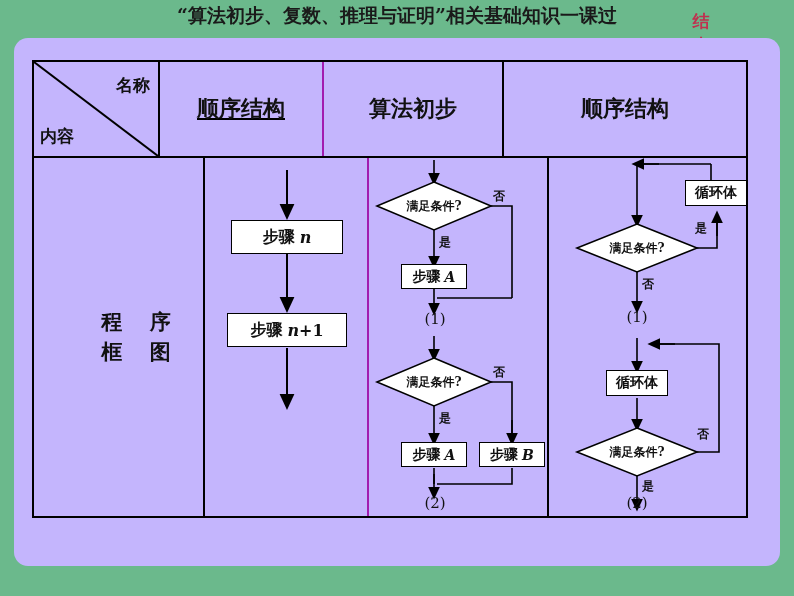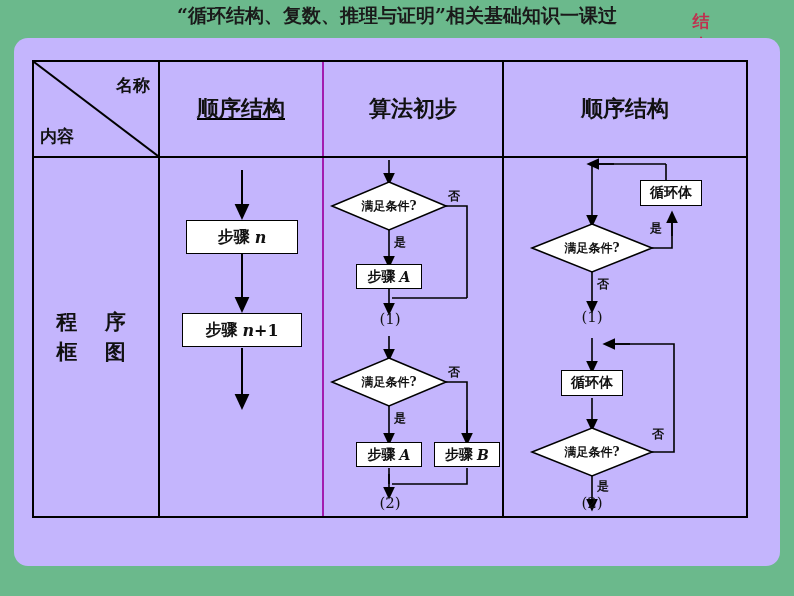--- a/index.html
+++ b/index.html
@@ -132,20 +132,21 @@
     color: #111;
     white-space: nowrap;
     text-align: right;
   }
 
   
   #row-label-cell {
     display: flex;
     align-items: center;
     justify-content: center;
+    margin-left: 45px;
   }
   #row-label {
     font-family: "DejaVu Serif", serif;
     font-size: 21px;
     font-weight: 700;
     color: #111;
     line-height: 30px;
     text-align: center;
     letter-spacing: 10px;
     width: 96px;
@@ -195,21 +196,21 @@
     white-space: nowrap;
   }
   .step-box.big {
     font-size: 16px;
   }
 </style>
 </head>
 <body>
 
 <div id="slide-title-row">
-  <div id="slide-title">“循环结构、复数、推理与证明”相关基础知识一课过</div>
+  <div id="slide-title">“算法初步、复数、推理与证明”相关基础知识一课过</div>
 </div>
 <div id="end-marker">结束</div>
 
 <div id="content-panel">
 
   <div id="structure-table">
 
     <div class="table-row" id="header-row">
 
       <div class="cell col-0" id="corner-cell">

